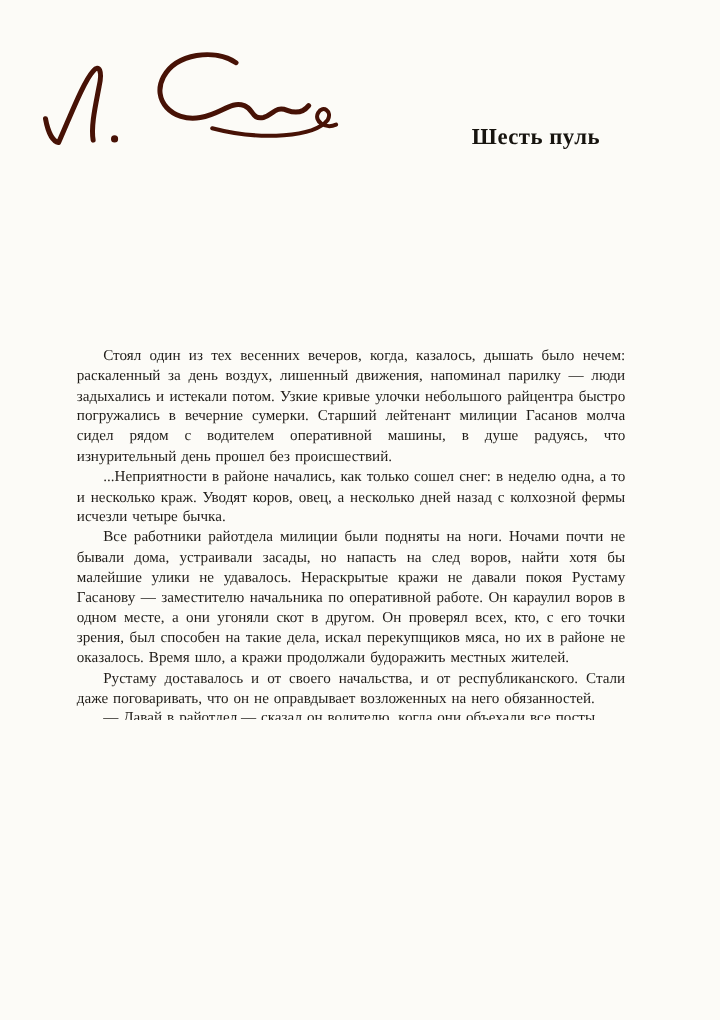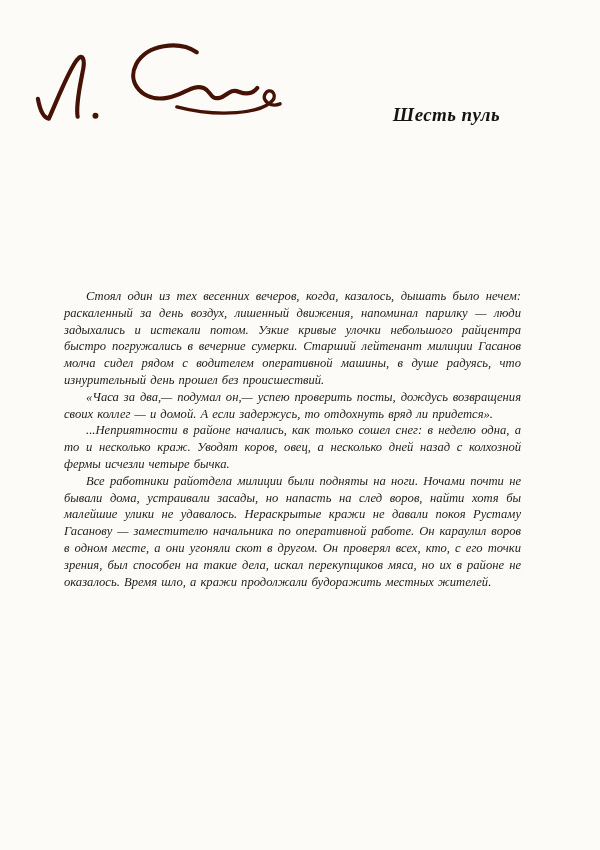--- a/index.html
+++ b/index.html
@@ -8,21 +8,20 @@
     background: #fcfbf7;
   }
   .page {
     position: relative;
     width: 600px;
     height: 600px;
     background: #fcfbf7;
     font-family: "Liberation Serif", "DejaVu Serif", serif;
     color: #201d19;
     overflow: hidden;
-    font-style: italic;
   }
   .signature {
     position: absolute;
     left: 28px;
     top: 36px;
     width: 258px;
     height: 102px;
   }
   .title {
     position: absolute;
@@ -67,20 +66,21 @@
     <path d="M10 62 C12 73 16 81 21 82 C32 57 42 31 50 22 C55 16 58 22 55 35 C52 51 48 68 50 80"></path>
     <circle cx="68" cy="79" r="3" fill="#471206" stroke="none"></circle>
     <path d="M170 15 C152 3 120 7 109 27 C99 46 116 65 140 61 C158 58 165 47 177 51 C185 54 183 63 193 61 C201 59 203 51 213 55 C221 58 227 56 231 51"></path>
     <path d="M150 70 C192 81 236 77 247 63 C251 56 243 50 239 57 C235 64 245 71 254 67" stroke-width="3.4"></path>
   </svg>
 
   <h1 class="title">Шесть пуль</h1>
 
   <div class="body">
     <p>Стоял один из тех весенних вечеров, когда, казалось, дышать было нечем: раскаленный за день воздух, лишенный движения, напоминал парилку — люди задыхались и истекали потом. Узкие кривые улочки небольшого райцентра быстро погружались в вечерние сумерки. Старший лейтенант милиции Гасанов молча сидел рядом с водителем оперативной машины, в душе радуясь, что изнурительный день прошел без происшествий.</p>
-    <p>«Часа за два,— подумал он,— успею проверить посты, дождусь возвращения своих коллег — и домой. А если задержусь, то отдохнуть вряд ли придется».</p>
     <p>...Неприятности в районе начались, как только сошел снег: в неделю одна, а то и несколько краж. Уводят коров, овец, а несколько дней назад с колхозной фермы исчезли четыре бычка.</p>
     <p>Все работники райотдела милиции были подняты на ноги. Ночами почти не бывали дома, устраивали засады, но напасть на след воров, найти хотя бы малейшие улики не удавалось. Нераскрытые кражи не давали покоя Рустаму Гасанову — заместителю начальника по оперативной работе. Он караулил воров в одном месте, а они угоняли скот в другом. Он проверял всех, кто, с его точки зрения, был способен на такие дела, искал перекупщиков мяса, но их в районе не оказалось. Время шло, а кражи продолжали будоражить местных жителей.</p>
+    <p>Рустаму доставалось и от своего начальства, и от республиканского. Стали даже поговаривать, что он не оправдывает возложенных на него обязанностей.</p>
+    <p>— Давай в райотдел,— сказал он водителю, когда они объехали все посты.</p>
   </div>
 
   <div class="page-number">467</div>
 
 </div>
 
 </body></html>

